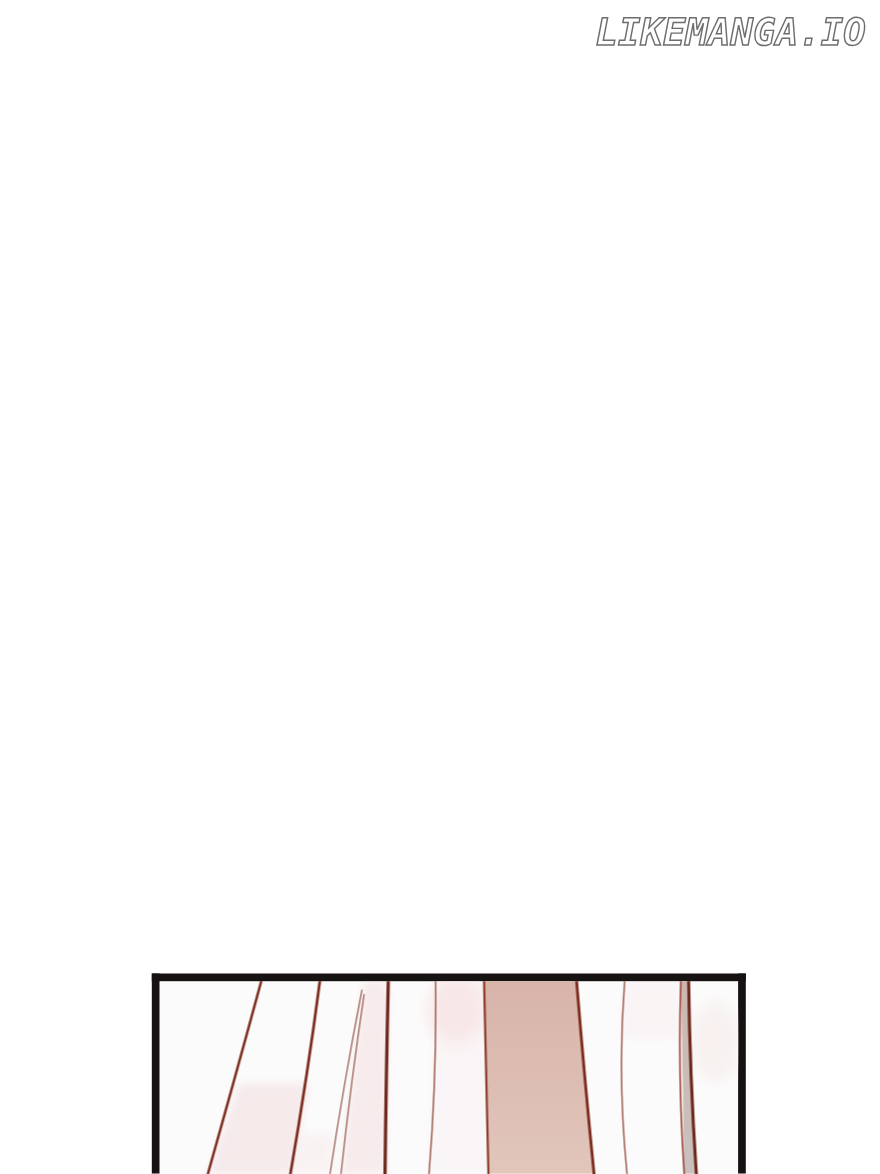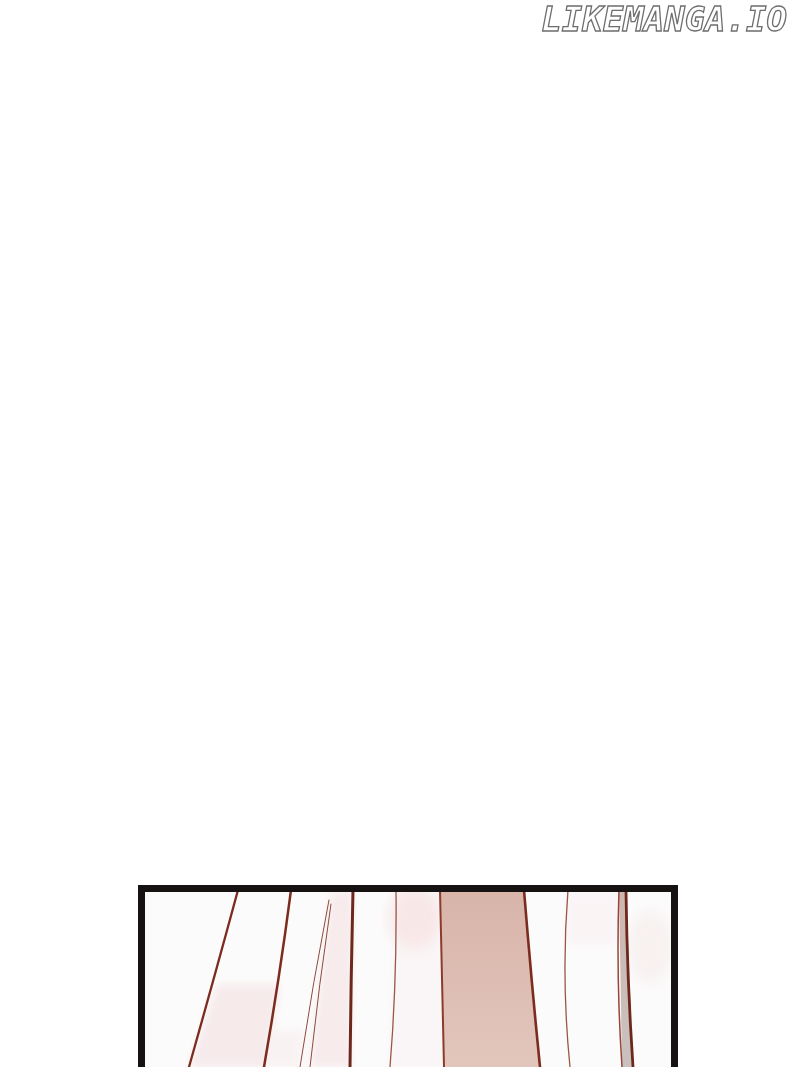--- a/index.html
+++ b/index.html
@@ -12,21 +12,21 @@
     font-family: "DejaVu Sans", sans-serif;
   }
   .page {
     position: relative;
     width: 800px;
     height: 1067px;
     background: #ffffff;
   }
   .watermark {
     position: absolute;
-    top: 1px;
+    top: 12px;
     right: 13px;
     font-family: "DejaVu Sans Mono", monospace;
     font-style: italic;
     font-weight: bold;
     font-size: 34px;
     line-height: 1.1;
     letter-spacing: 0px;
     color: #ffffff;
     -webkit-text-stroke: 1.3px #6e6e6e;
     white-space: nowrap;

